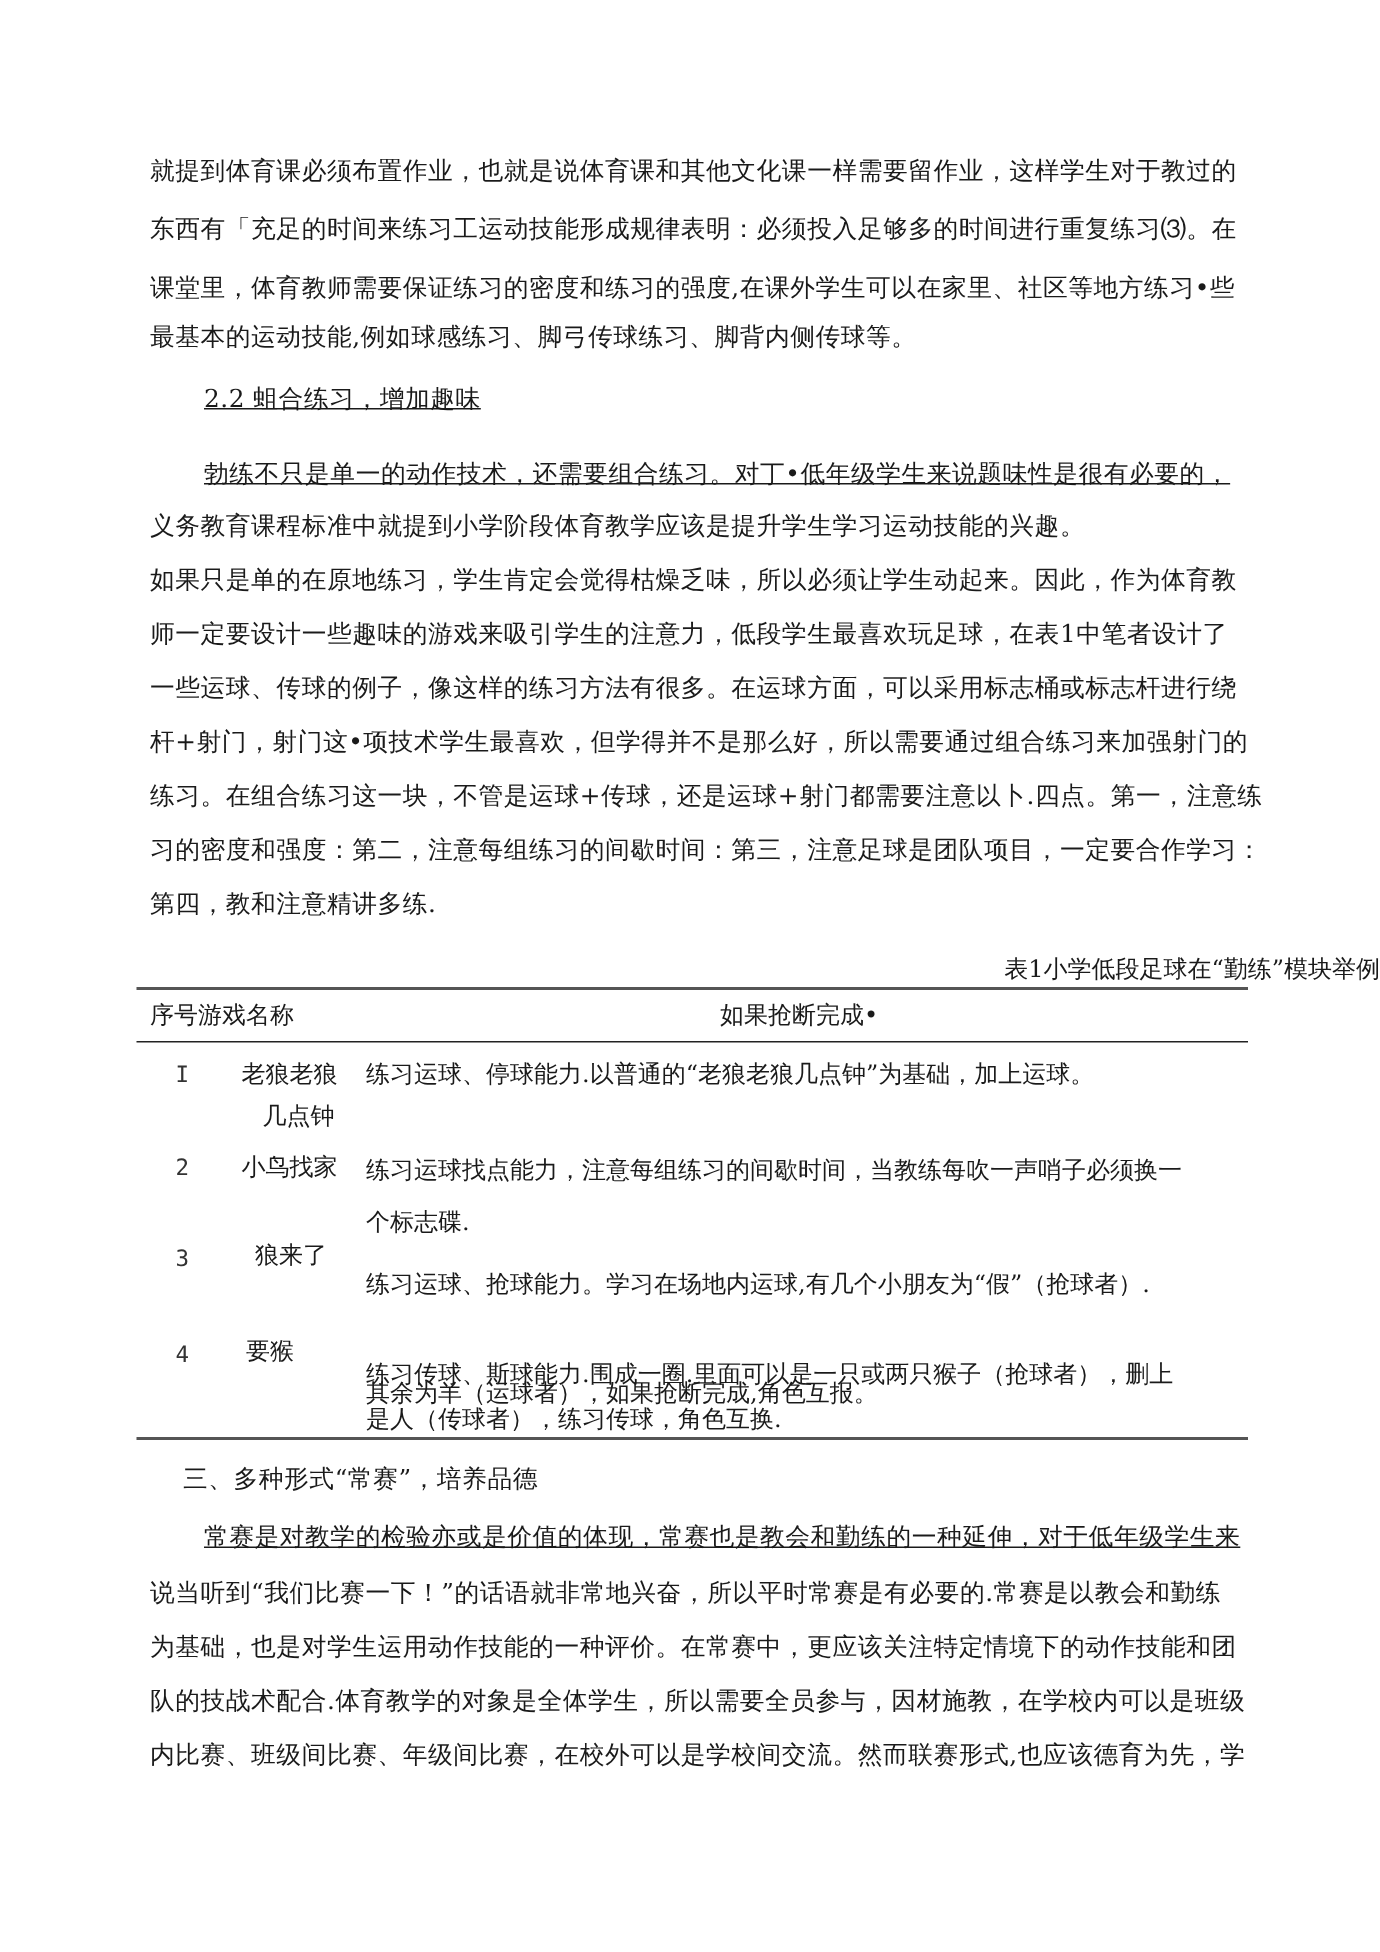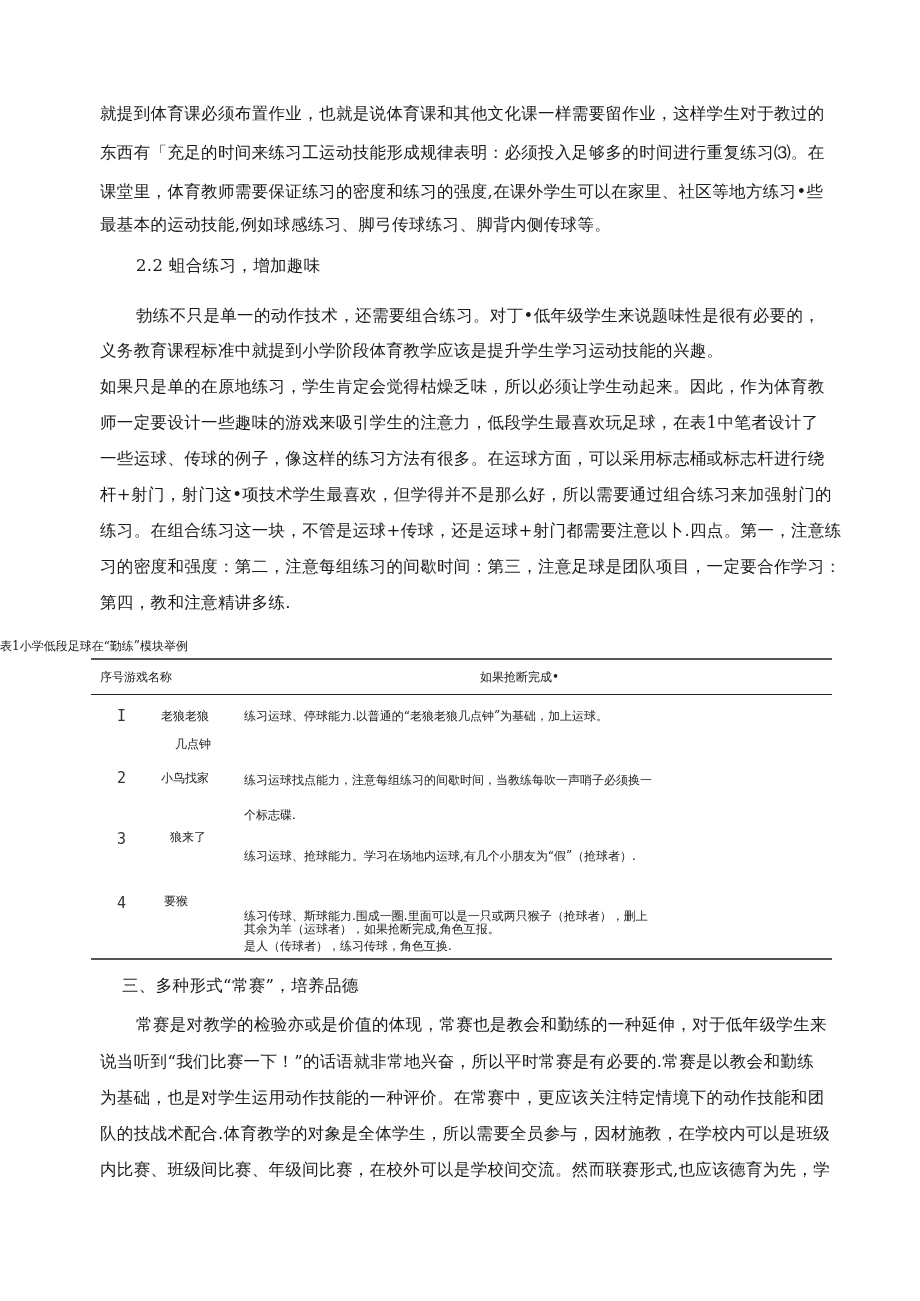--- a/index.html
+++ b/index.html
@@ -1,24 +1,24 @@
 <!DOCTYPE html>
 <html><head>
 <meta charset="utf-8">
 <style>
   html, body { margin: 0; padding: 0; background: #ffffff; }
   body { width: 920px; height: 1301px; position: relative; overflow: hidden;
          font-family: "DejaVu Serif", "Liberation Serif", serif; color: #1a1a1a; }
   .line { position: absolute; left: 100px; font-size: 16.5px; line-height: 20px; white-space: nowrap; letter-spacing: 0.35px; }
-  .indent { left: 136px; }
-  .caption { position: absolute; left: 0; width: 920px; text-align: left; font-size: 12px; line-height: 20px; top: 636px; }
+  .indent { left: 136px; text-decoration: underline; }
+  .caption { position: absolute; left: 0; width: 920px; text-align: right; font-size: 16px; line-height: 20px; top: 636px; }
   .rule { position: absolute; left: 91px; width: 741px; background: #222; }
   .rule.thin { height: 1px; }
   .rule.thick { height: 2px; background: #555; }
-  .cell { position: absolute; font-size: 12px; line-height: 20px; white-space: nowrap; }
+  .cell { position: absolute; font-size: 16px; line-height: 20px; white-space: nowrap; }
   .num { font-family: "DejaVu Sans Mono", "Liberation Mono", monospace; font-size: 15px; color: #333; }
 </style>
 </head>
 <body>
 
 <div>
   <div class="line" style="top:104px">就提到体育课必须布置作业，也就是说体育课和其他文化课一样需要留作业，这样学生对于教过的</div>
   <div class="line" style="top:143px">东西有「充足的时间来练习工运动技能形成规律表明：必须投入足够多的时间进行重复练习⑶。在</div>
   <div class="line" style="top:182px">课堂里，体育教师需要保证练习的密度和练习的强度,在课外学生可以在家里、社区等地方练习•些</div>
   <div class="line" style="top:215px">最基本的运动技能,例如球感练习、脚弓传球练习、脚背内侧传球等。</div>

